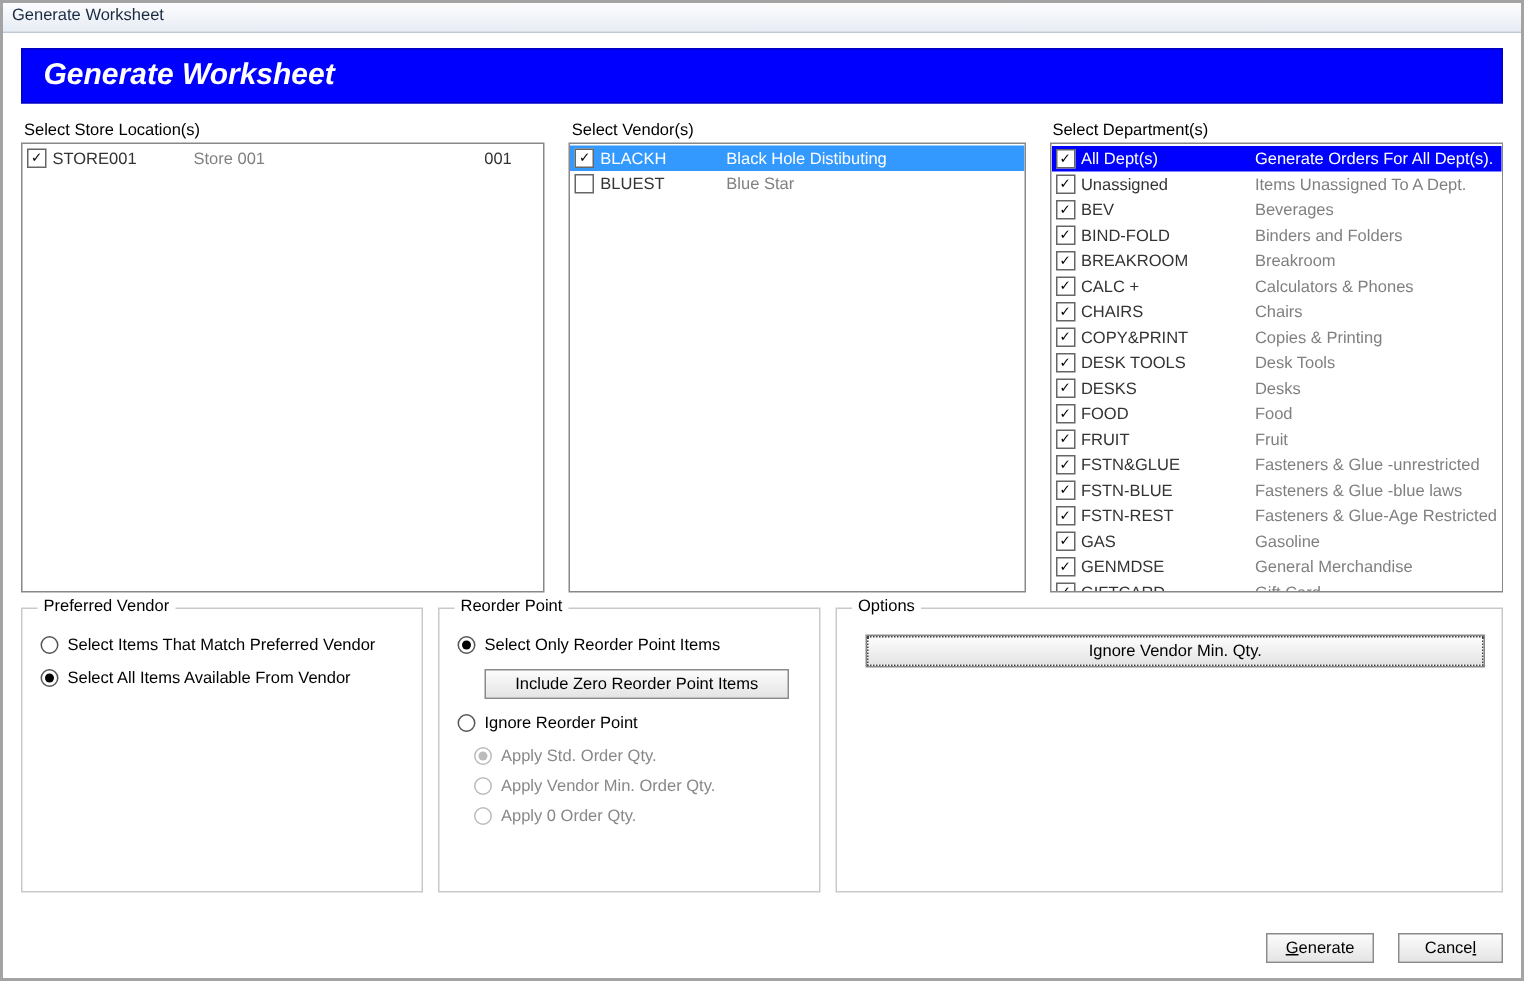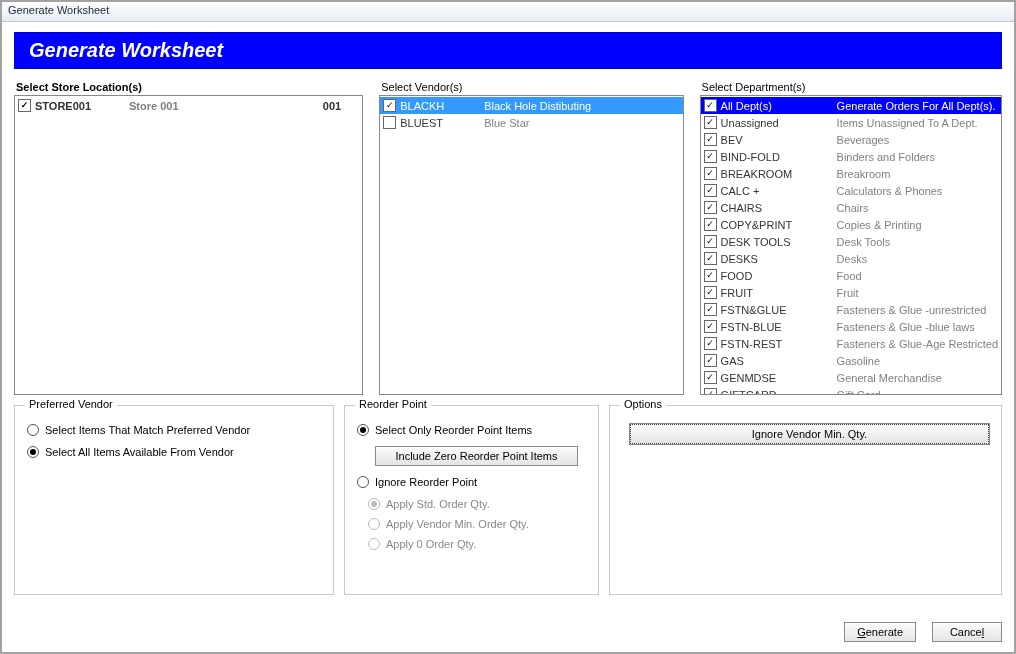--- a/index.html
+++ b/index.html
@@ -29,21 +29,21 @@
     font-size: 20px;
     font-weight: bold;
     font-style: italic;
     padding: 6px 14px;
     border: 1px solid #0000c0;
   }
   .lists-row {
     display: flex; gap: 16px; margin-top: 6px;
   }
   .list-col { display: flex; flex-direction: column; }
-  .list-col.stores { width: 374px; font-weight: bold; }
+  .list-col.stores { width: 374px; }
   .list-col.vendors { width: 326px; }
   .list-col.depts  { flex: 1; }
   .list-label { margin: 6px 0 2px 2px; }
   .listbox {
     border: 1px solid #888;
     background: #fff;
     height: 300px;
     overflow-y: scroll;
     padding: 1px 0;
     position: relative;
@@ -84,21 +84,21 @@
   .group {
     border: 1px solid #c9c9c9;
     padding: 18px 12px 12px;
     position: relative;
     height: 190px;
   }
   .group .legend {
     position: absolute; top: -8px; left: 10px;
     background: #fff; padding: 0 4px;
   }
-  .group.pref { width: 320px; }
+  .group.pref { width: 268px; }
   .group.reorder { width: 255px; }
   .group.options { flex: 1; }
   .radio-row, .sub-row {
     display: flex; align-items: center; gap: 6px;
     margin-bottom: 10px;
   }
   .sub-row { margin-left: 11px; margin-bottom: 8px; color: #888; }
   .radio, .subradio {
     width: 12px; height: 12px; border: 1px solid #555; border-radius: 50%;
     display: inline-flex; align-items: center; justify-content: center; flex: 0 0 auto;

